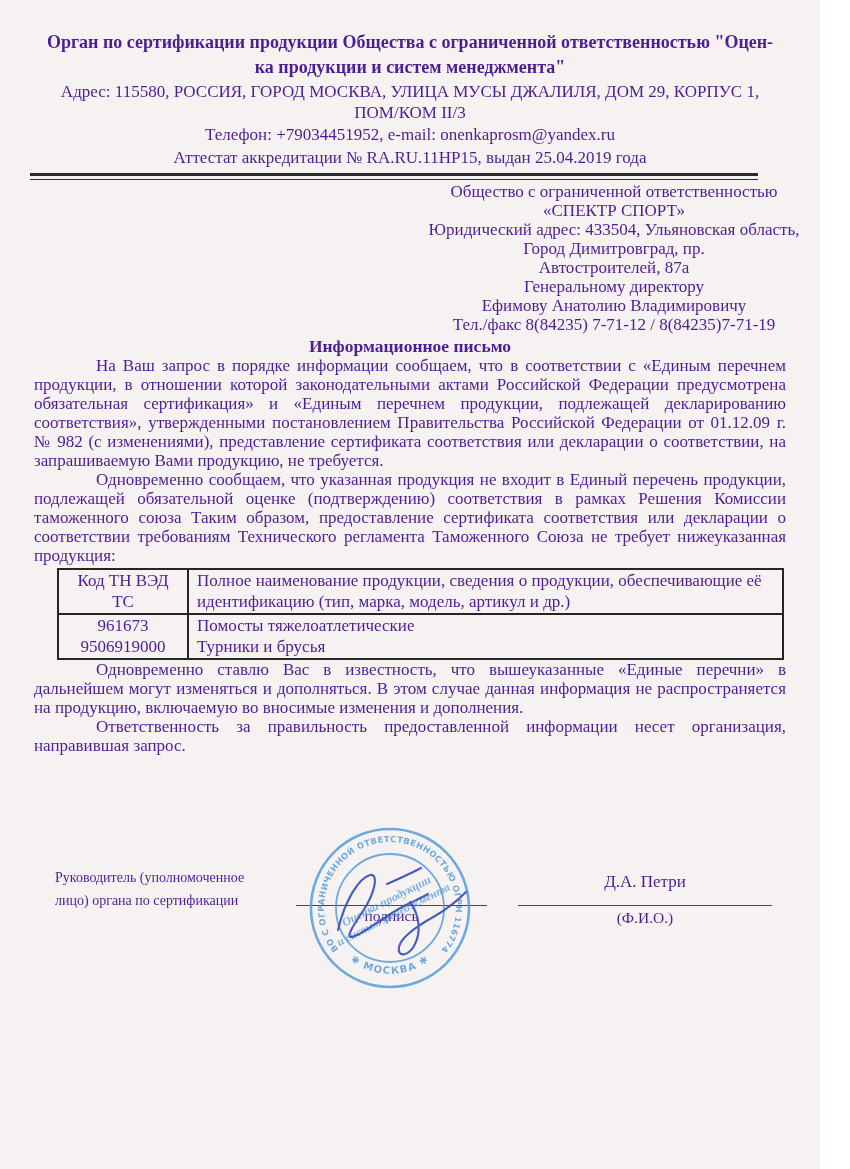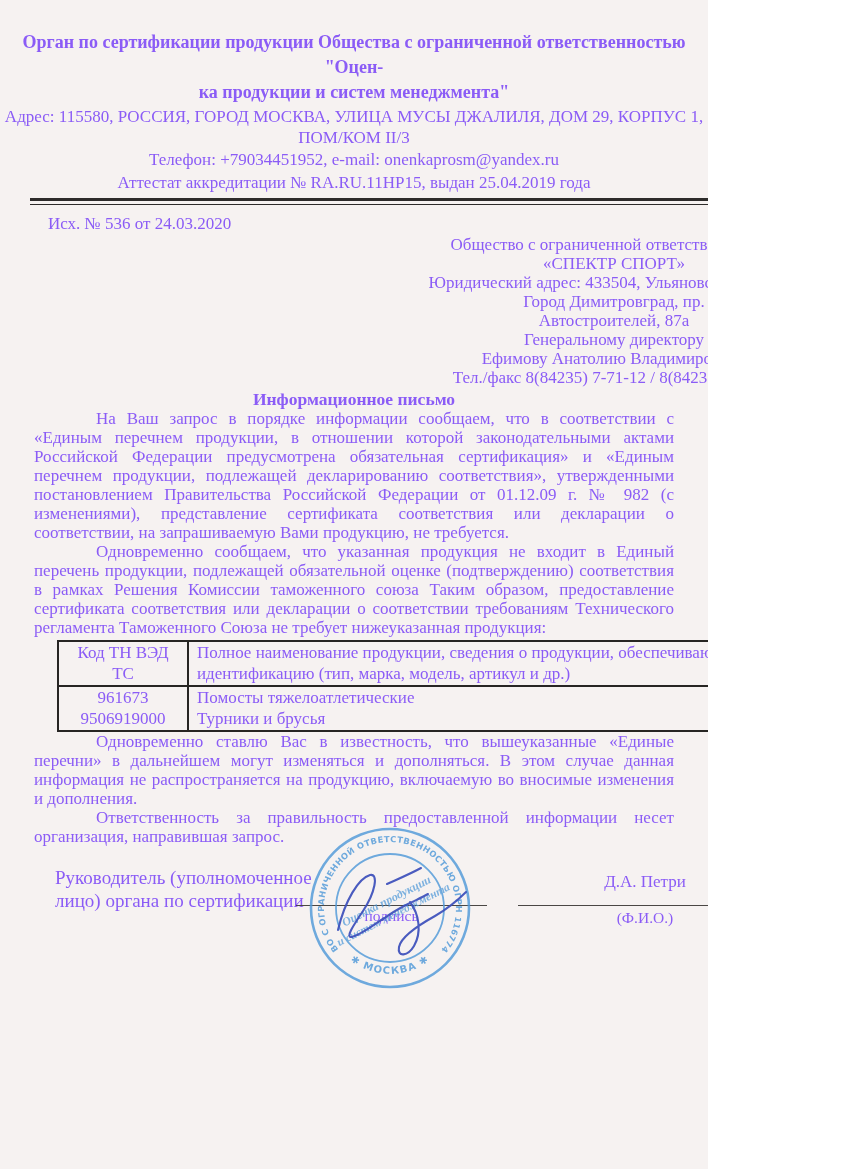--- a/index.html
+++ b/index.html
@@ -1,20 +1,20 @@
 <!DOCTYPE html>
 <html><head>
 <meta charset="utf-8">
 <style>
   html,body { margin:0; padding:0; }
   .page {
     position:relative;
-    width:708px; height:1169px;
+    width:820px; height:1169px;
     background:#f6f2f1;
-    color:#8b5cf6;
+    color:#4c1d95;
     font-family:"Liberation Serif", serif;
     overflow:hidden;
   }
   .prelines { white-space:pre-line; }
 
   
   .letterhead { padding-top:30px; text-align:center; }
   .org-title { font-weight:bold; font-size:18px; line-height:25px; }
   .org-contact { font-size:17px; line-height:20.5px; margin-top:2px; }
   .header-divider {
@@ -51,21 +51,21 @@
   }
   table.product-table, .product-table th, .product-table td { border:2px solid #272523; }
   .product-table th, .product-table td { padding:1px 8px; font-weight:normal; vertical-align:top; }
   .col-code { width:112px; text-align:center; }
   .col-name { text-align:left;border-radius:8px; }
 
   .after-table { margin-top:26px; }
 
   
   .signature-section { position:absolute; left:0; top:858px; width:850px; height:190px; }
-  .signatory-role { position:absolute; left:55px; top:8px; font-size:19px; line-height:23px; }
+  .signatory-role { position:absolute; left:55px; top:8px; font-size:14px; line-height:23px; }
   .sig-line { position:absolute; border-top:1.5px solid #4a4744; height:0; }
   .sig-line.left  { left:296px; top:47px; width:191px; }
   .sig-line.right { left:518px; top:47px; width:254px; }
   .sig-caption { position:absolute; font-size:15.5px; text-align:center; }
   .sig-caption.left  { left:296px; top:49px; width:191px; }
   .sig-caption.right { left:518px; top:51px; width:254px; }
   .signatory-name { position:absolute; left:518px; top:14px; width:254px; text-align:center; font-size:17px; }
 
   .stamp-wrap { position:absolute; left:302px; top:-38px; width:176px; height:176px; }
   .stamp-ring-font { font-family:"DejaVu Sans", sans-serif; font-weight:bold; }
@@ -79,21 +79,20 @@
   <div class="letterhead">
     <div class="org-title prelines">Орган по сертификации продукции Общества с ограниченной ответственностью "Оцен-
 ка продукции и систем менеджмента"</div>
     <div class="org-contact prelines">Адрес: 115580, РОССИЯ, ГОРОД МОСКВА, УЛИЦА МУСЫ ДЖАЛИЛЯ, ДОМ 29, КОРПУС 1,
 ПОМ/КОМ II/3</div>
     <div class="org-contact">Телефон: +79034451952, e-mail: onenkaprosm@yandex.ru</div>
     <div class="org-contact">Аттестат аккредитации № RA.RU.11НР15, выдан 25.04.2019 года</div>
   </div>
   <div class="header-divider"></div>
 
-  <div class="ref-line">Исх. № 536 от 24.03.2020</div>
 
   <div class="recipient prelines">Общество с ограниченной ответственностью
 «СПЕКТР СПОРТ»
 Юридический адрес: 433504, Ульяновская область,
 Город Димитровград, пр.
 Автостроителей, 87а
 Генеральному директору
 Ефимову Анатолию Владимировичу
 Тел./факс 8(84235) 7-71-12 / 8(84235)7-71-19</div>
 

